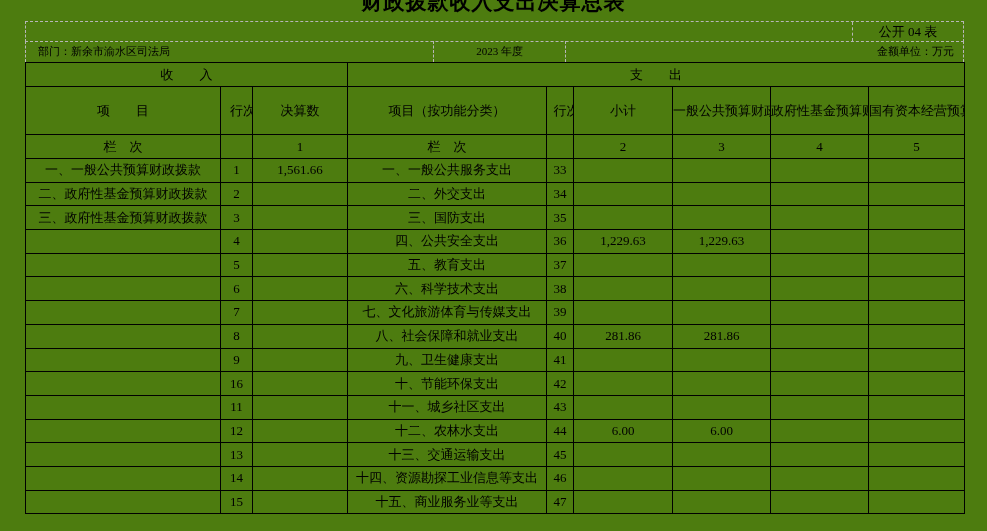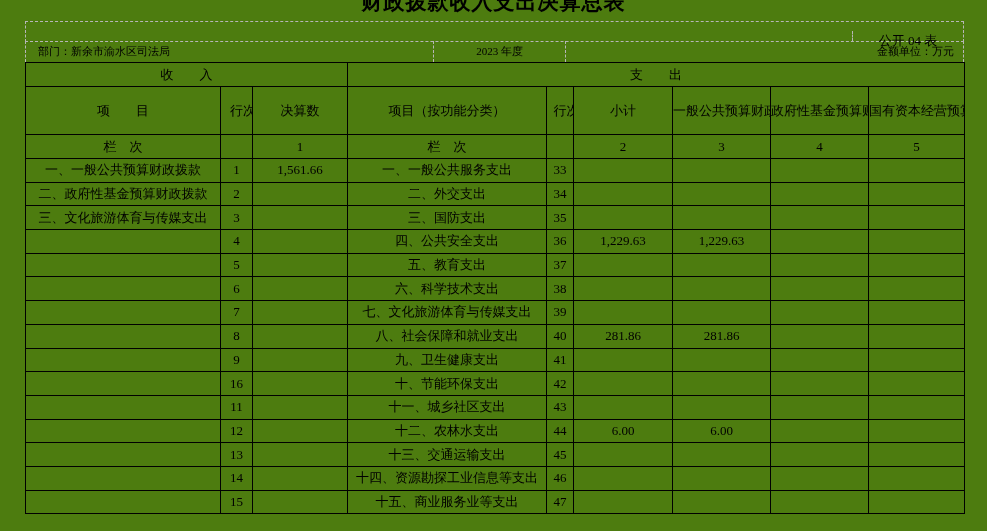--- a/index.html
+++ b/index.html
@@ -13,21 +13,21 @@
     text-align:center; font-size:21px; font-weight:bold; letter-spacing:1px;
   }
   
   .code-row {
     position:absolute; left:25px; top:21px; width:939px; height:21px;
     border:1px dashed #b6b6b6; box-sizing:border-box;
   }
   .code-cell {
     position:absolute; right:0; top:0; bottom:0; width:111px;
     border-left:1px dashed #b6b6b6; box-sizing:border-box;
-    text-align:center; line-height:19px; font-size:13px;margin-top:9px;
+    text-align:center; line-height:19px; font-size:13px;
   }
   .info-row {
     position:absolute; left:25px; top:41px; width:939px; height:21px;
     border-left:1px dashed #b6b6b6; border-right:1px dashed #b6b6b6;
     box-sizing:border-box; font-size:11px; line-height:21px;
   }
   .dept { position:absolute; left:12px; top:0; }
   .year-cell {
     position:absolute; left:407px; top:0; bottom:0; width:133px;
     border-left:1px dashed #b6b6b6; border-right:1px dashed #b6b6b6;
@@ -129,21 +129,21 @@
           <td class="line">2</td>
           <td class="num"></td>
           <td class="item">二、外交支出</td>
           <td class="line">34</td>
           <td class="num"></td>
           <td class="num"></td>
           <td class="num"></td>
           <td class="num"></td>
         </tr>
         <tr>
-          <td class="item">三、文化旅游体育与传媒支出</td>
+          <td class="item">三、政府性基金预算财政拨款</td>
           <td class="line">3</td>
           <td class="num"></td>
           <td class="item">三、国防支出</td>
           <td class="line">35</td>
           <td class="num"></td>
           <td class="num"></td>
           <td class="num"></td>
           <td class="num"></td>
         </tr>
         <tr>

